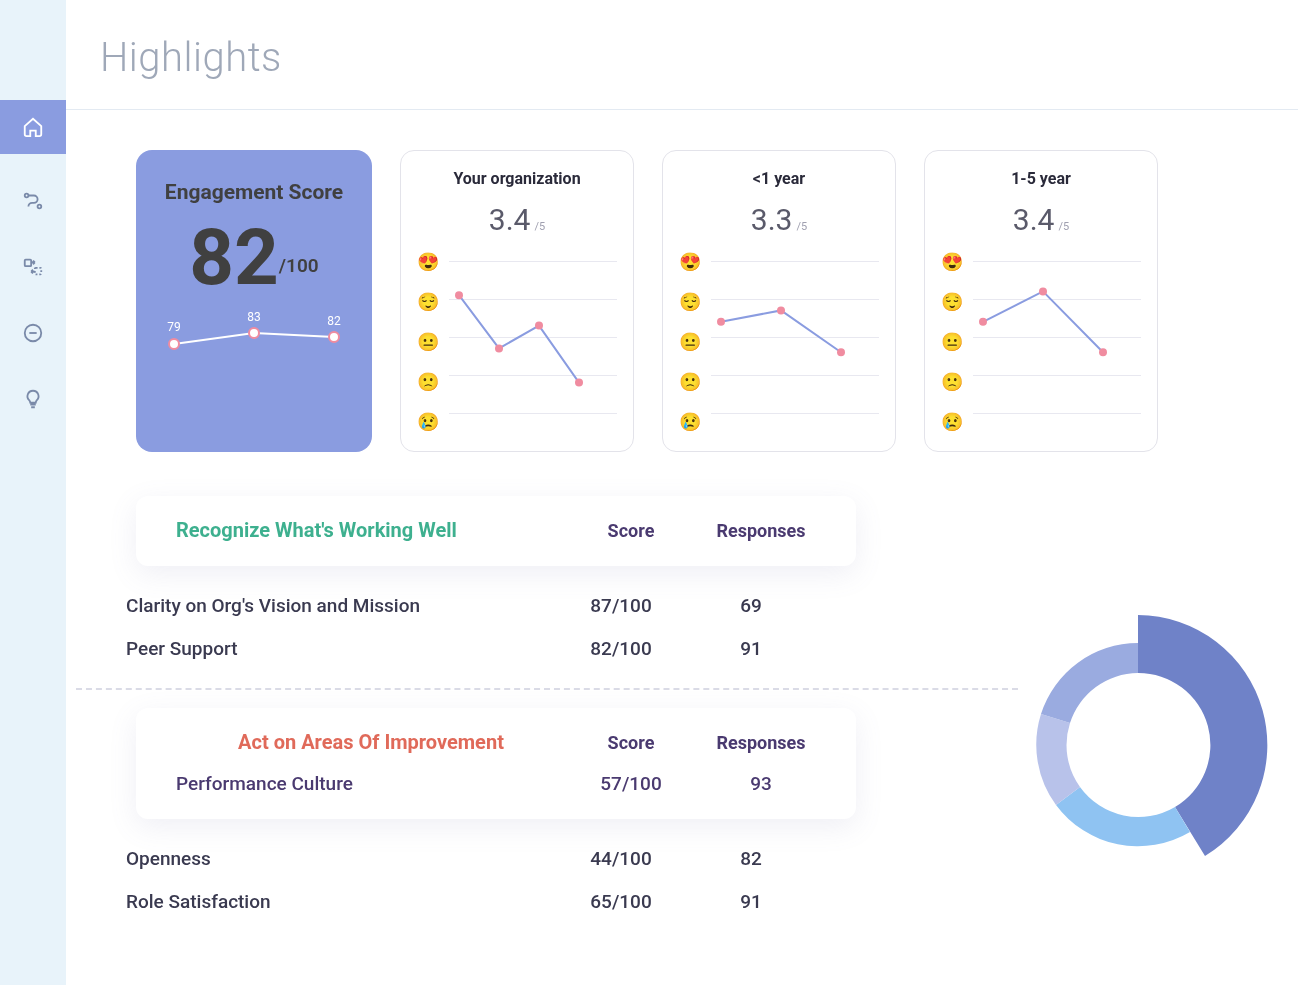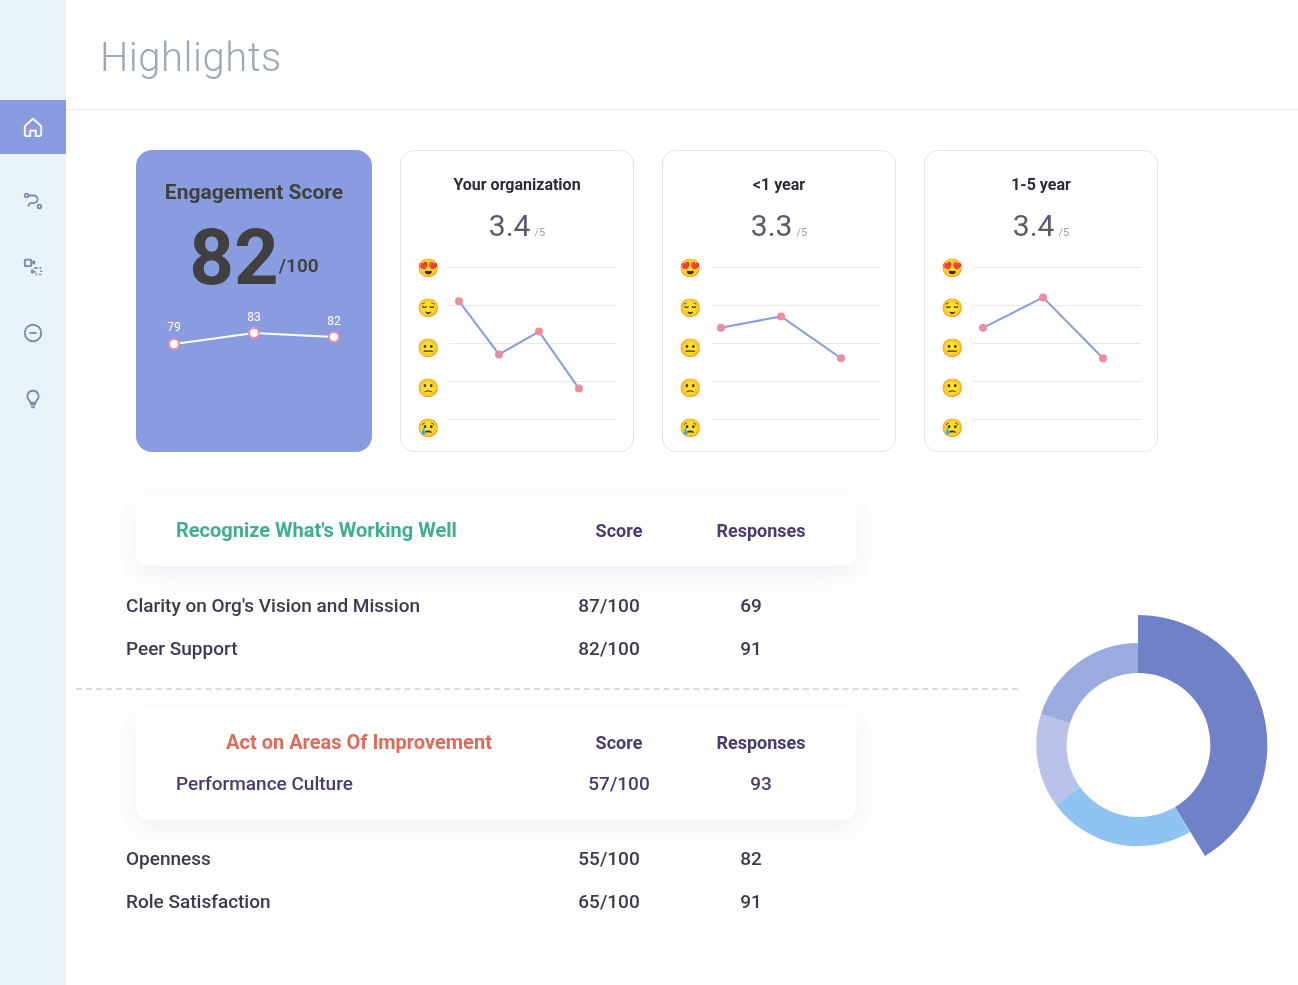--- a/index.html
+++ b/index.html
@@ -91,21 +91,21 @@
 }
 .engagement-card svg.spark {
   margin-top: 6px;
 }
 .score-card {
   width: 234px;
   height: 302px;
   border: 1px solid #e3e3ea;
   border-radius: 14px;
   background: #fff;
-  padding: 24px 12px 14px;
+  padding: 18px 12px 14px;
   text-align: center;
 }
 .score-card .title {
   font-size: 16px;
   font-weight: 700;
   color: #2a2a3a;
 }
 .score-card .score {
   font-size: 30px;
   font-weight: 400;
@@ -144,21 +144,20 @@
   border-radius: 12px;
   box-shadow: 0 8px 28px rgba(120,120,170,0.12);
   padding: 22px 30px 24px 40px;
   margin-bottom: 18px;
   width: 720px;
 }
 .panel-row, .list-row {
   display: grid;
   grid-template-columns: 1fr 130px 130px;
   align-items: center;
-  gap: 12px;
 }
 .panel-title { font-size: 20px; font-weight: 700; }
 .panel-title.green { color: #3eb08f; }
 .panel-title.red { color: #e06a5a; text-align: center; }
 .panel-head { font-size: 18px; font-weight: 700; color: #4a3a70; text-align: center; }
 .panel-data { margin-top: 18px; }
 .panel-data .name { font-size: 19px; color: #4a3a70; font-weight: 500; }
 .panel-data .val { font-size: 19px; color: #4a3a70; text-align: center; font-weight: 500;}
 .list-row {
   padding: 10px 30px 10px 0;
@@ -350,21 +349,21 @@
           </div>
           <div class="panel-row panel-data">
             <div class="name">Performance Culture</div>
             <div class="val">57/100</div>
             <div class="val">93</div>
           </div>
         </div>
         <div id="imp-rows">
             <div class="list-row">
               <div class="name">Openness</div>
-              <div class="val">55/100</div>
+              <div class="val">44/100</div>
               <div class="val">82</div>
             </div>
             <div class="list-row">
               <div class="name">Role Satisfaction</div>
               <div class="val">65/100</div>
               <div class="val">91</div>
             </div>
           </div>
       </div>
 

